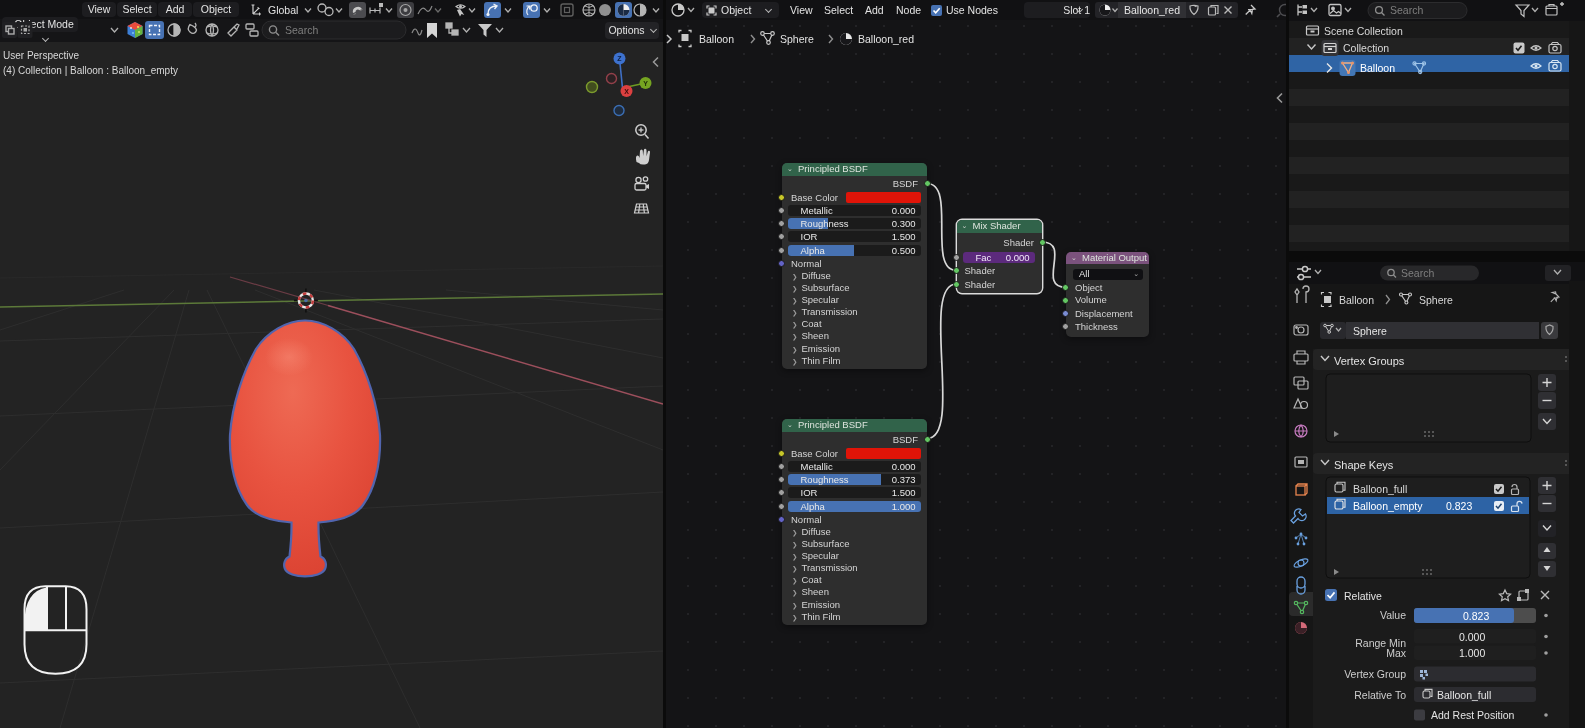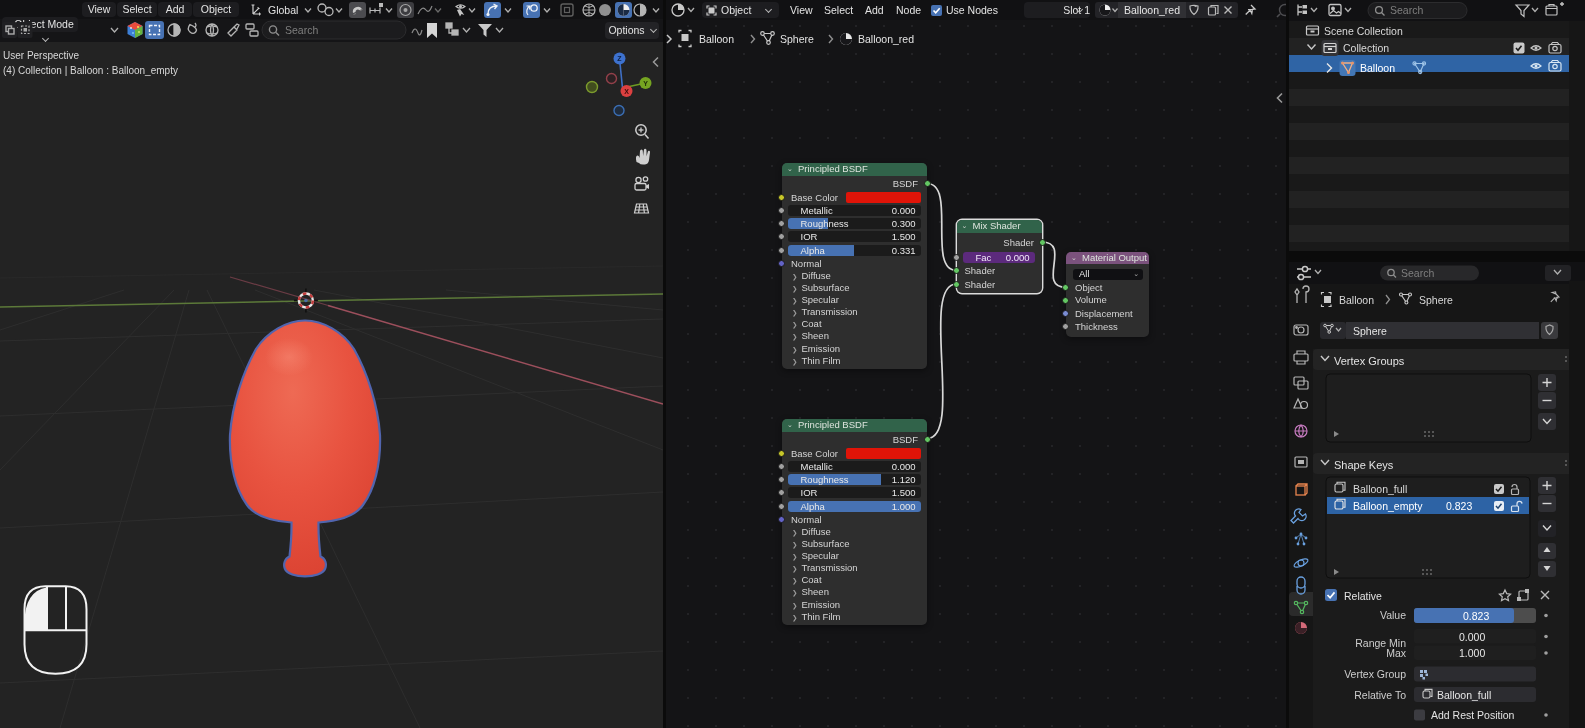--- a/index.html
+++ b/index.html
@@ -260,21 +260,21 @@
         <span class="lab">Roughness</span>
         <span class="val">0.300</span>
       </div>
     <div class="nslider" style="top:68.2px">
         <span class="lab">IOR</span>
         <span class="val">1.500</span>
       </div>
     <div class="nslider" style="top:81.5px">
         <div class="nfill" style="width:66px"></div>
         <span class="lab">Alpha</span>
-        <span class="val">0.331</span>
+        <span class="val">0.500</span>
       </div>
     <div class="nrow" style="left:9px;top:95px">Normal</div>
     <div class="nrow" style="left:10px;top:107.3px"><span class="collapse-arrow">❯</span>Diffuse</div>
     <div class="nrow" style="left:10px;top:119.3px"><span class="collapse-arrow">❯</span>Subsurface</div>
     <div class="nrow" style="left:10px;top:131.3px"><span class="collapse-arrow">❯</span>Specular</div>
     <div class="nrow" style="left:10px;top:143.4px"><span class="collapse-arrow">❯</span>Transmission</div>
     <div class="nrow" style="left:10px;top:155.4px"><span class="collapse-arrow">❯</span>Coat</div>
     <div class="nrow" style="left:10px;top:167.4px"><span class="collapse-arrow">❯</span>Sheen</div>
     <div class="nrow" style="left:10px;top:179.5px"><span class="collapse-arrow">❯</span>Emission</div>
     <div class="nrow" style="left:10px;top:191.5px"><span class="collapse-arrow">❯</span>Thin Film</div>
@@ -292,21 +292,21 @@
     <div class="nrow" style="right:9px;top:15px">BSDF</div>
     <div class="nrow" style="left:9px;top:28.5px">Base Color</div>
     <div class="a" style="left:63.5px;top:29px;width:75.5px;height:10.5px;background:#e01408;border-radius:2px"></div>
     <div class="nslider" style="top:41.7px">
         <span class="lab">Metallic</span>
         <span class="val">0.000</span>
       </div>
     <div class="nslider" style="top:55px">
         <div class="nfill" style="width:93px"></div>
         <span class="lab">Roughness</span>
-        <span class="val">1.120</span>
+        <span class="val">0.373</span>
       </div>
     <div class="nslider" style="top:68.2px">
         <span class="lab">IOR</span>
         <span class="val">1.500</span>
       </div>
     <div class="nslider" style="top:81.5px">
         <div class="nfill" style="width:133px"></div>
         <span class="lab">Alpha</span>
         <span class="val">1.000</span>
       </div>

